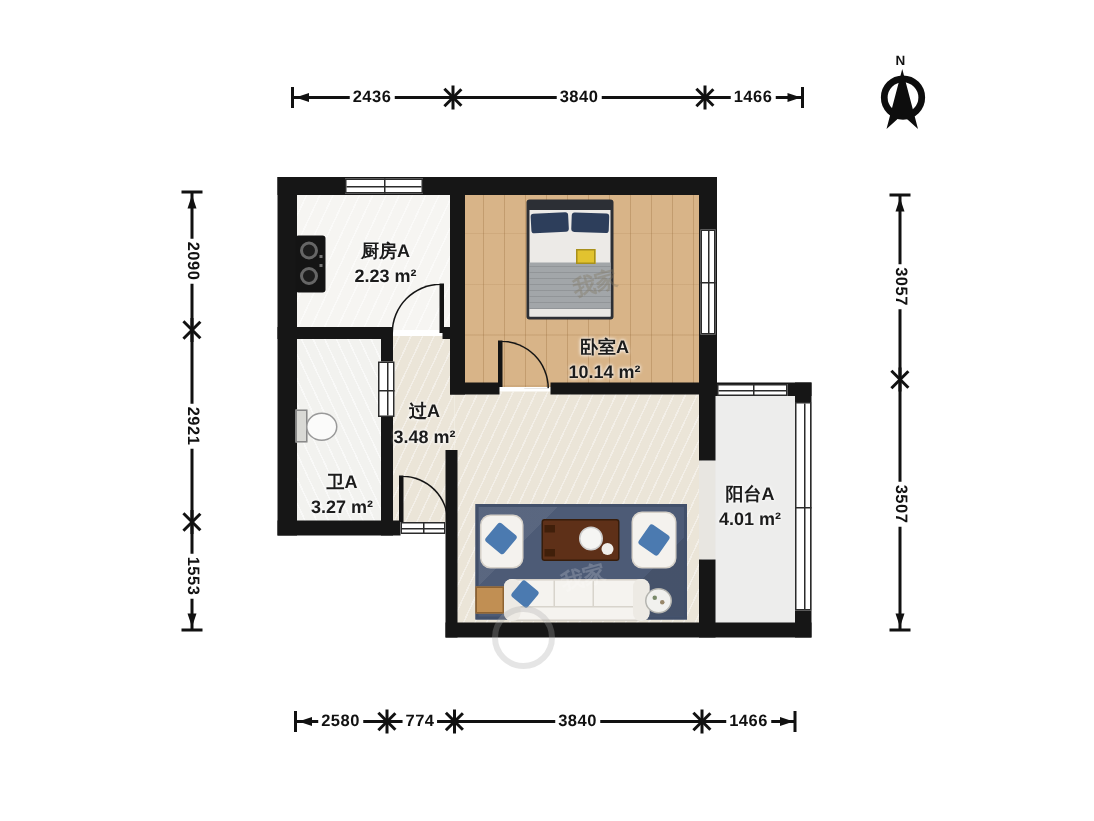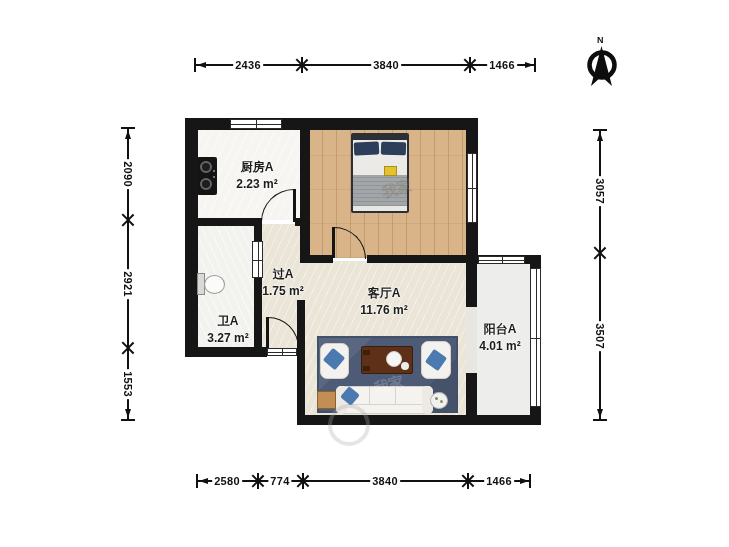--- a/index.html
+++ b/index.html
@@ -121,31 +121,31 @@
   <div class="abs" style="left:440px;top:400px;width:3px;height:3px;background:#98876a;border-radius:50%"></div>
 
   <div class="wm" style="left:382px;top:180px;font-size:15px;color:rgba(130,118,96,.38);transform:rotate(-15deg)">我家</div>
   <div class="wm" style="left:374px;top:376px;font-size:15px;color:rgba(255,255,255,.20);transform:rotate(-15deg)">我家</div>
   <div class="wm" style="left:328px;top:404px;width:34px;height:34px;border:4px solid rgba(170,170,170,.30);border-radius:50%"></div>
 
   <div class="room-label" style="left:257px;top:176px">
     <div>厨房A</div>
     <div>2.23 m²</div>
   </div>
+  <div class="room-label" style="left:403px;top:240px">
+    <div>卧室A</div>
+    <div>10.14 m²</div>
+  </div>
   <div class="room-label" style="left:283px;top:283px">
     <div>过A</div>
-    <div>1.75 m²</div>
+    <div>3.48 m²</div>
   </div>
   <div class="room-label" style="left:228px;top:330px">
     <div>卫A</div>
     <div>3.27 m²</div>
-  </div>
-  <div class="room-label" style="left:384px;top:302px">
-    <div>客厅A</div>
-    <div>11.76 m²</div>
   </div>
   <div class="room-label" style="left:500px;top:338px">
     <div>阳台A</div>
     <div>4.01 m²</div>
   </div>
 
   <div>
     <div class="dim" style="left:195px;top:64.2px;width:340px;height:1.5px"></div>
     <div class="dimbar" style="left:194px;top:58px;width:1.5px;height:14px"></div>
     <div class="dimbar" style="left:534px;top:58px;width:1.5px;height:14px"></div>

